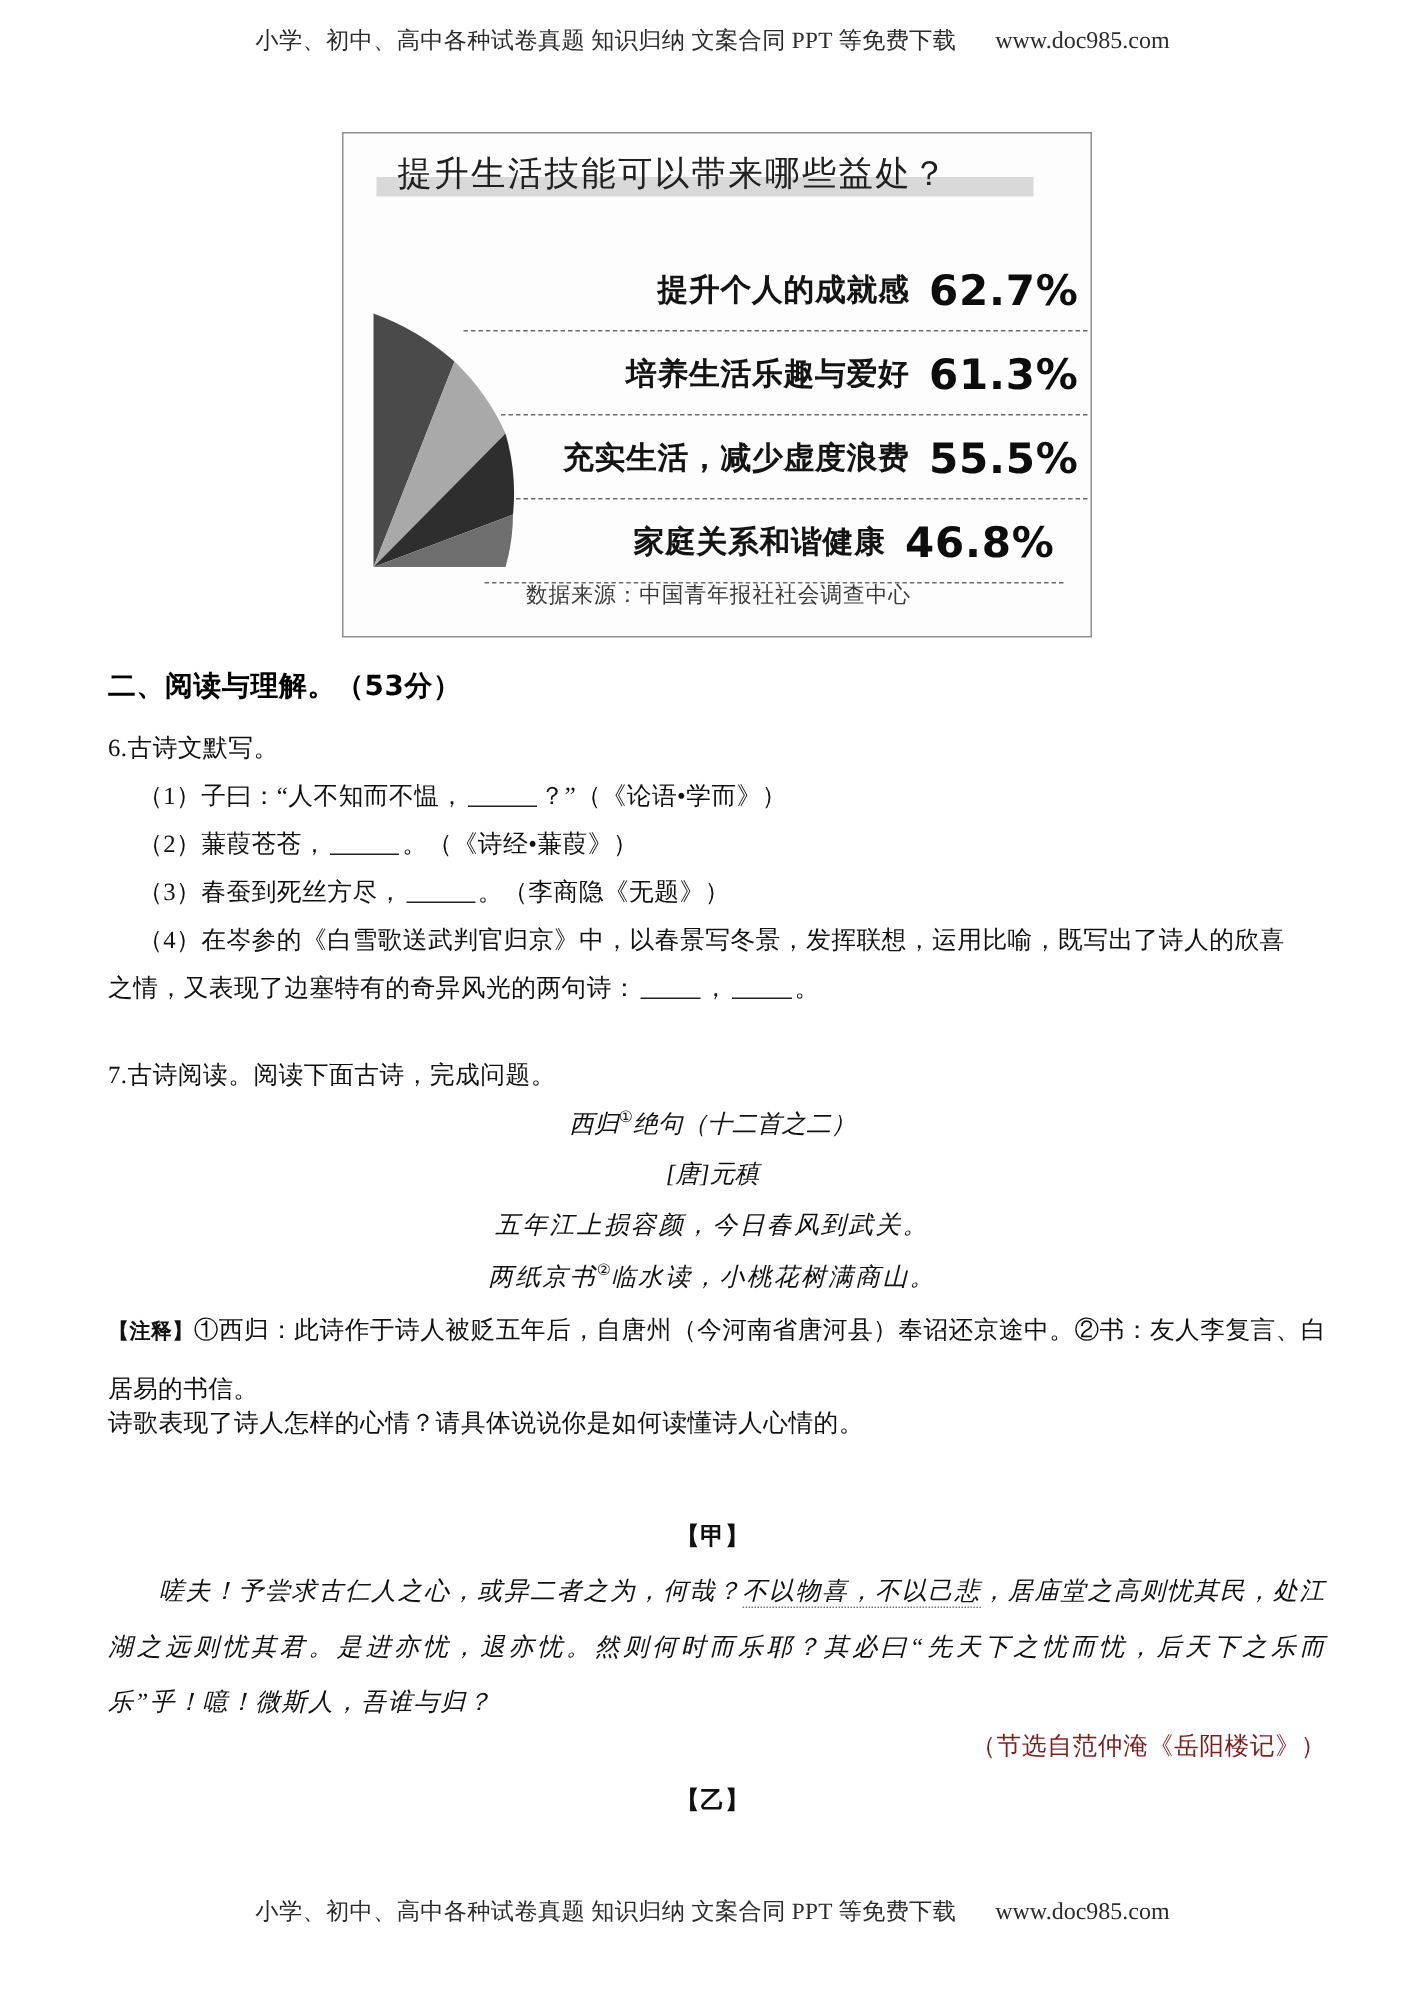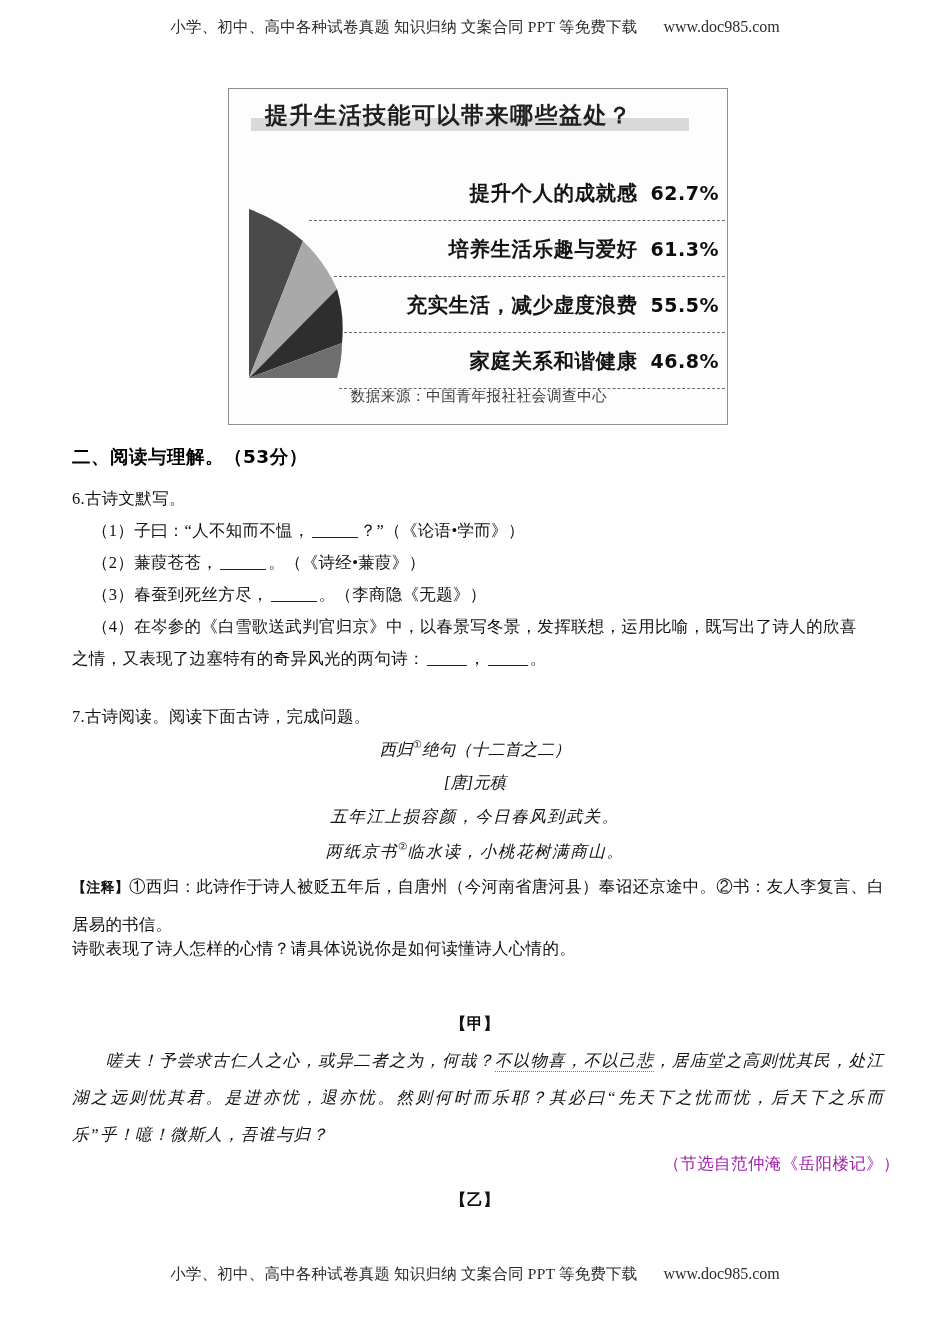--- a/index.html
+++ b/index.html
@@ -58,21 +58,21 @@
   }
   .fig-inner {
     position: absolute;
     inset: 0;
   }
   .fig-title {
     position: absolute;
     left: 36px;
     top: 11px;
     font-family: "DejaVu Sans", sans-serif;
-    font-weight: bold;
+    font-weight: normal;
     font-size: 23px;
     letter-spacing: 1.5px;
     color: #202020;
     white-space: nowrap;
     text-align: center;
   }
   .fig-title-shade {
     position: absolute;
     left: 22px;
     top: 29px;
@@ -112,36 +112,36 @@
   .row .lbl {
     font-family: "DejaVu Sans", sans-serif;
     font-weight: bold;
     font-size: 20.5px;
     letter-spacing: 0.5px;
     color: #141414;
   }
   .row .pct {
     font-family: "DejaVu Sans", sans-serif;
     font-weight: bold;
-    font-size: 19px;
+    font-size: 28px;
     letter-spacing: 0.5px;
     color: #0d0d0d;
     margin-left: 13px;
   }
   .row .rule {
     position: absolute;
     left: 0;
     bottom: 0;
     right: 4px;
     border-bottom: 1.6px dashed #6b6b6b;
   }
   .row-0 { top: 0px;   left: 80px;  width: 420px; }
   .row-1 { top: 56px;  left: 105px; width: 395px; }
   .row-2 { top: 112px; left: 115px; width: 385px; }
-  .row-3 { top: 168px; left: 110px; width: 390px; }
+  .row-3 { top: 168px; left: 94px; width: 390px; }
 
   .fig-source {
     position: absolute;
     left: 0;
     top: 298px;
     width: 500px;
     text-align: center;
     font-family: "Liberation Serif", serif;
     font-size: 14.5px;
     color: #3a3a3a;
@@ -228,22 +228,21 @@
     padding-bottom: 1px;
   }
   .attrib {
     position: absolute;
     left: 0;
     width: 884px;
     text-align: right;
     font-family: "Liberation Serif", serif;
     font-size: 16.5px;
     letter-spacing: 0.4px;
-    color: #a21caf;
-    margin-left: 16px;
+    color: #7f1d1d;
   }
   .note-block {
     position: absolute;
     left: 72px;
     width: 812px;
     font-family: "Liberation Serif", serif;
     font-size: 16.5px;
     line-height: 37px;
     letter-spacing: 0.2px;
     color: #111;

